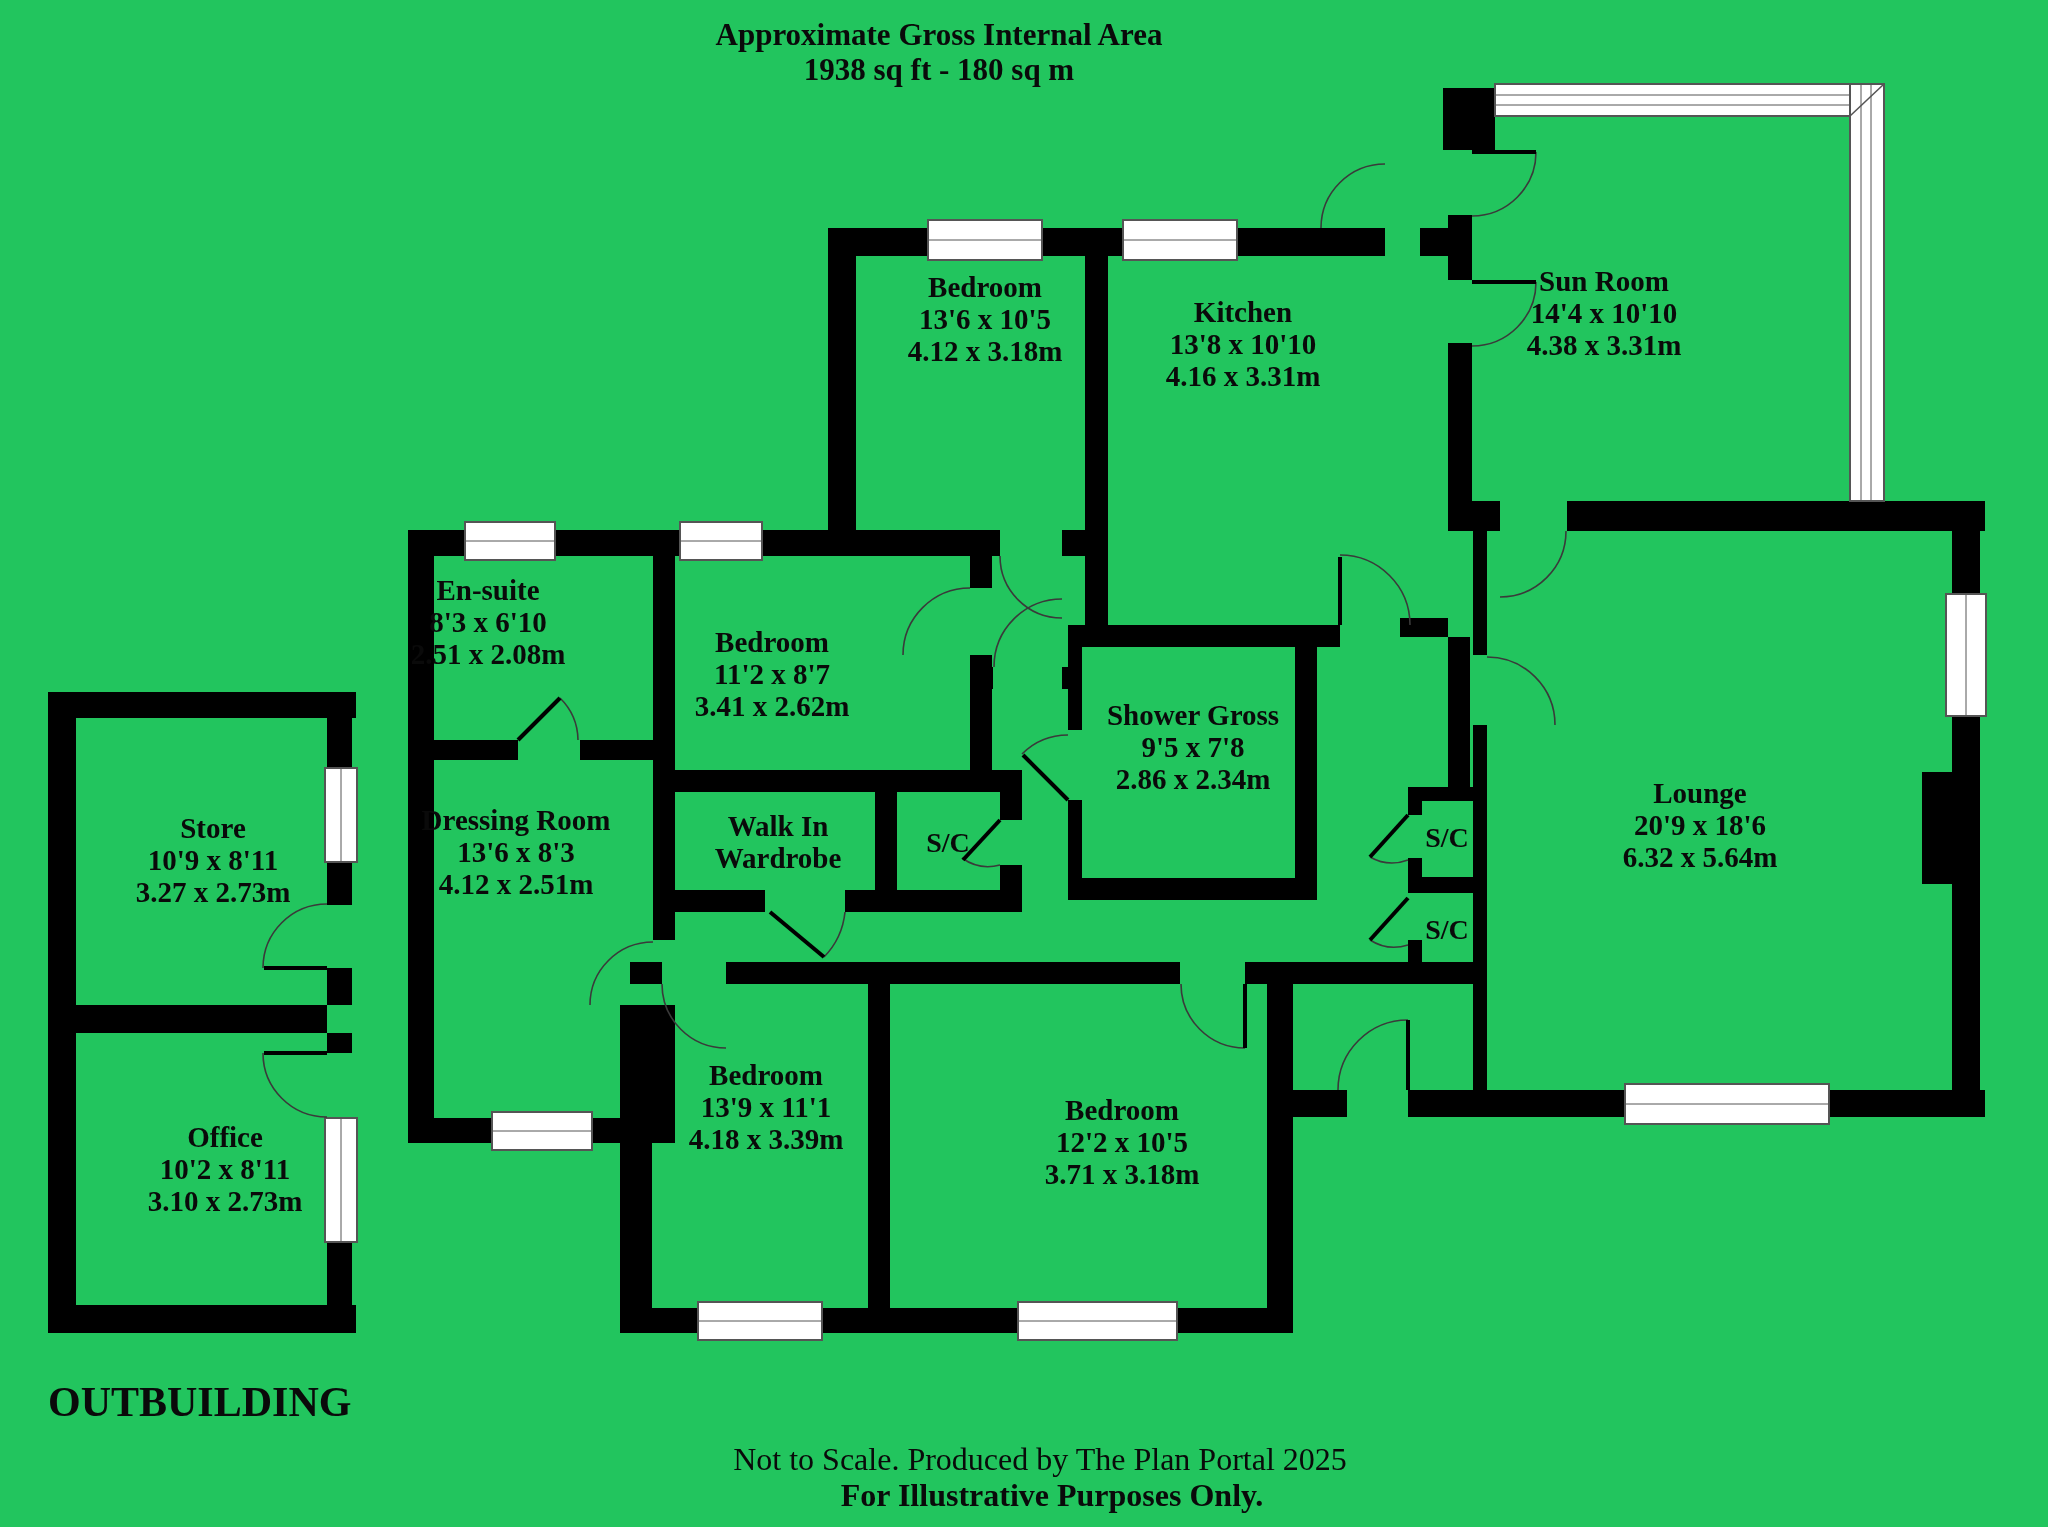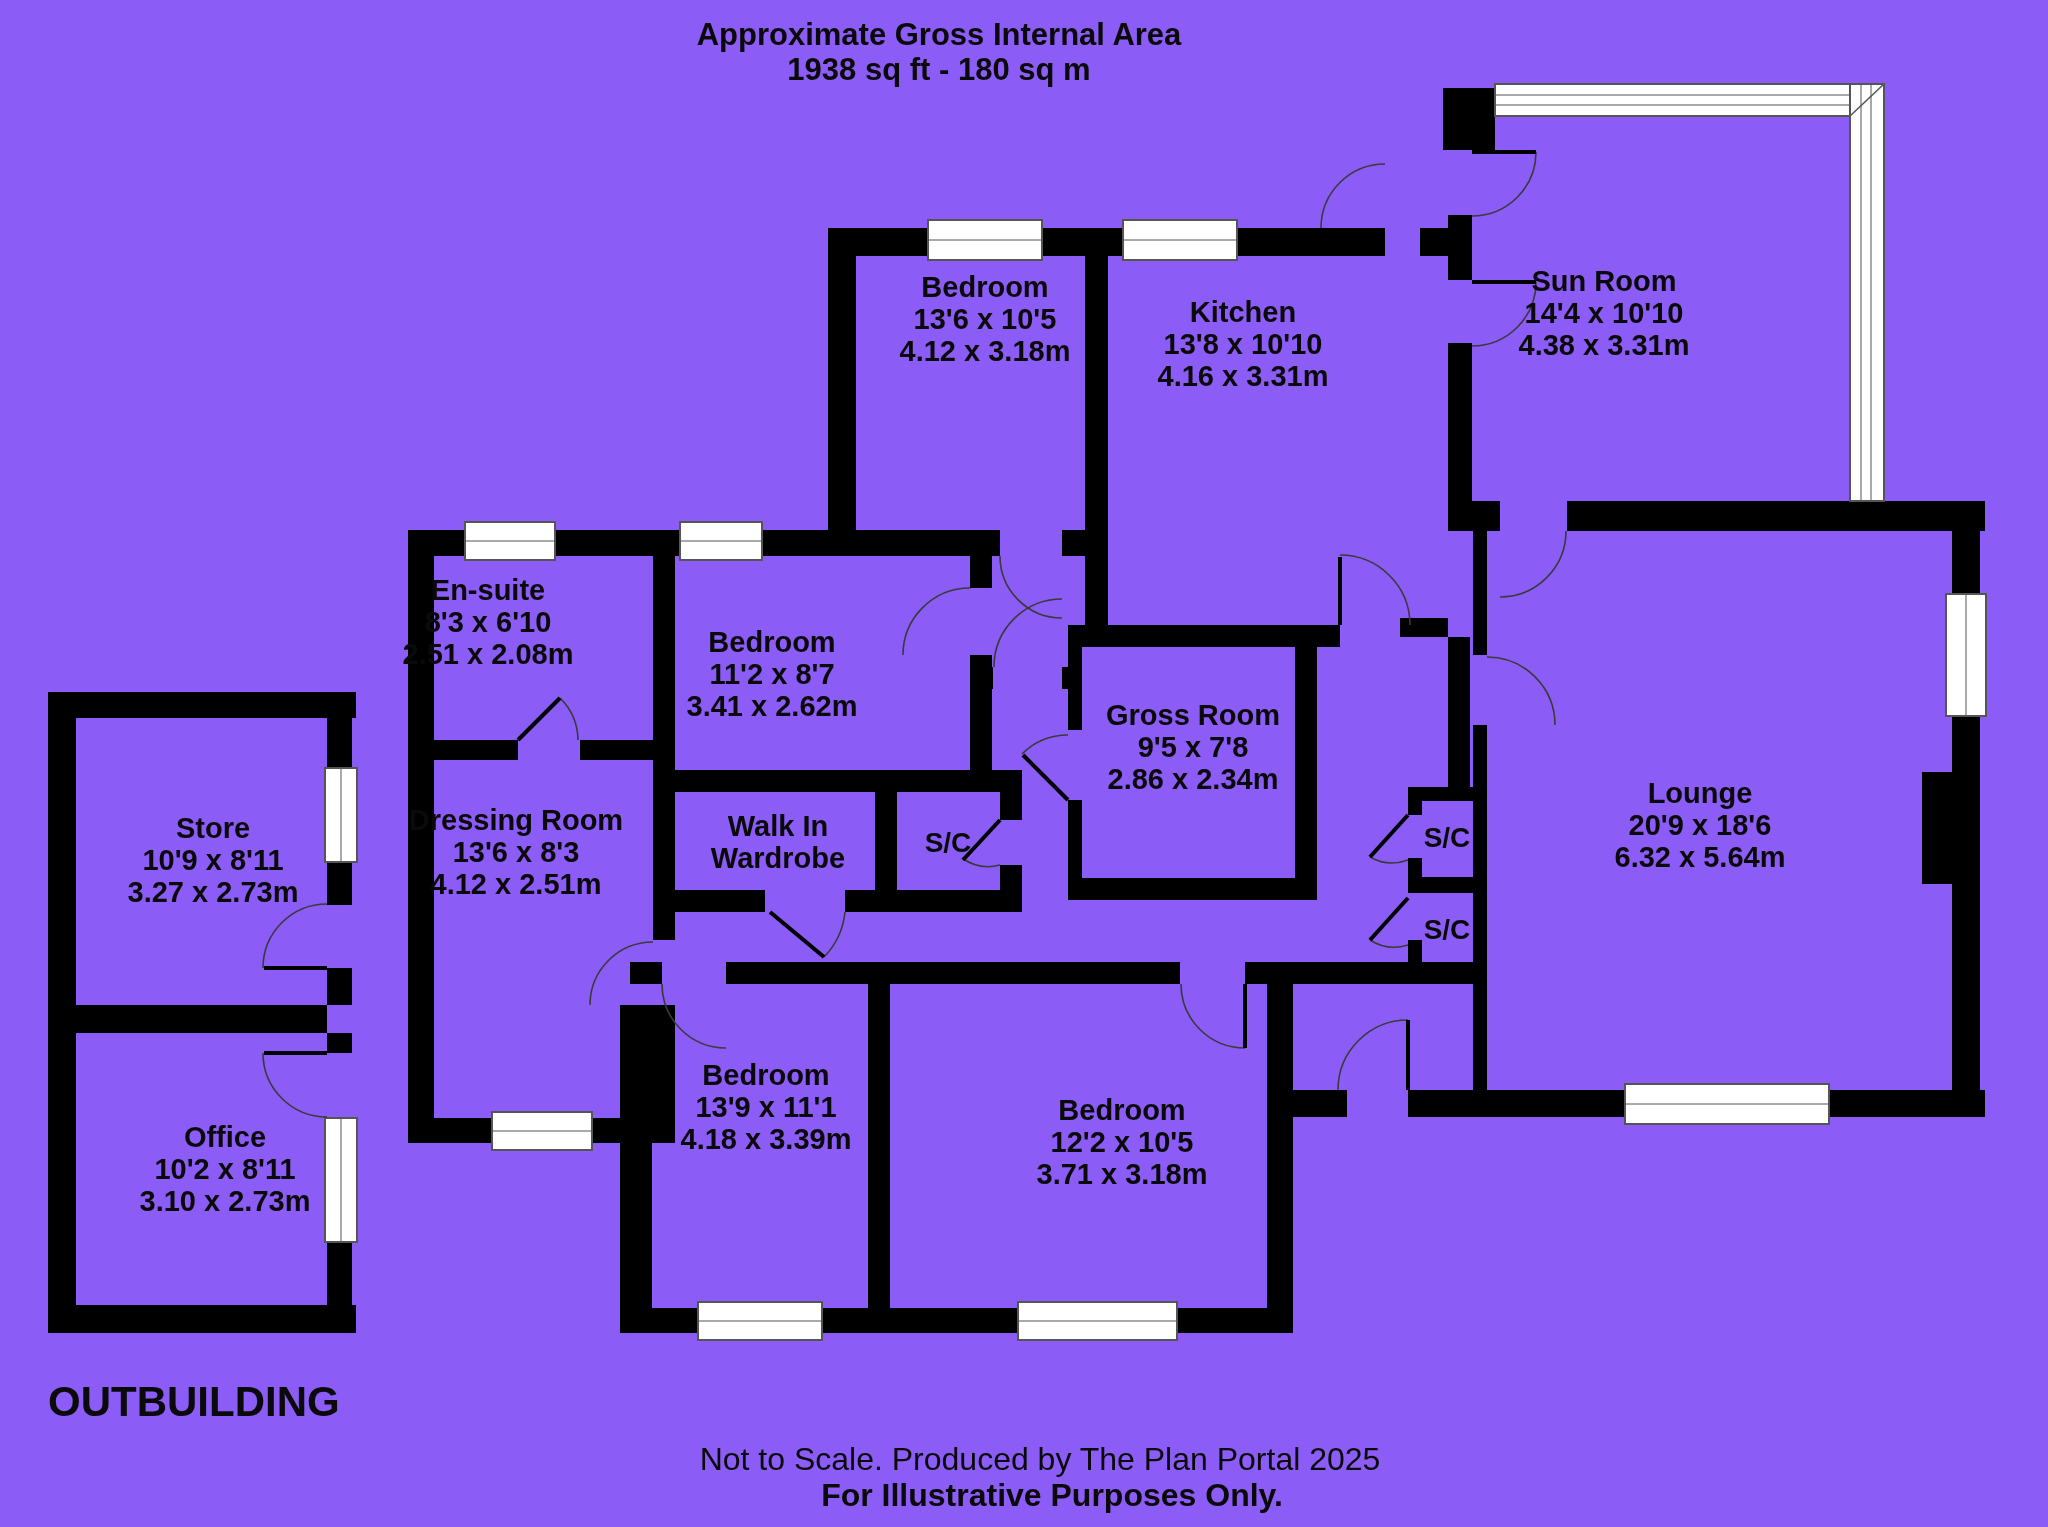--- a/index.html
+++ b/index.html
@@ -1,20 +1,20 @@
 <!DOCTYPE html>
 <html><head>
 <meta charset="utf-8">
 <style>
   html,body{margin:0;padding:0;background:#fff;}
   #plan{
     position:relative;
     width:2048px;height:1527px;
-    background:#8b5cf6;
-    font-family:Liberation Sans, sans-serif;
+    background:#22c55e;
+    font-family:Liberation Serif, serif;
     color:#111;
     overflow:hidden;
   }
   #plan svg{position:absolute;left:0;top:0;}
   .lbl{
     position:absolute;
     transform:translateX(-50%);
     display:flex;flex-direction:column;align-items:center;
     font-weight:bold;font-size:29px;line-height:32px;
     white-space:nowrap;text-align:center;color:#0a0a0a;
@@ -236,21 +236,21 @@
     <span>2.51 x 2.08m</span>
   </div>
 
   <div class="lbl" style="left:772px;top:626px">
     <span>Bedroom</span>
     <span>11'2 x 8'7</span>
     <span>3.41 x 2.62m</span>
   </div>
 
   <div class="lbl" style="left:1193px;top:699px">
-    <span>Gross Room</span>
+    <span>Shower Gross</span>
     <span>9'5 x 7'8</span>
     <span>2.86 x 2.34m</span>
   </div>
 
   <div class="lbl" style="left:1700px;top:777px">
     <span>Lounge</span>
     <span>20'9 x 18'6</span>
     <span>6.32 x 5.64m</span>
   </div>
 

